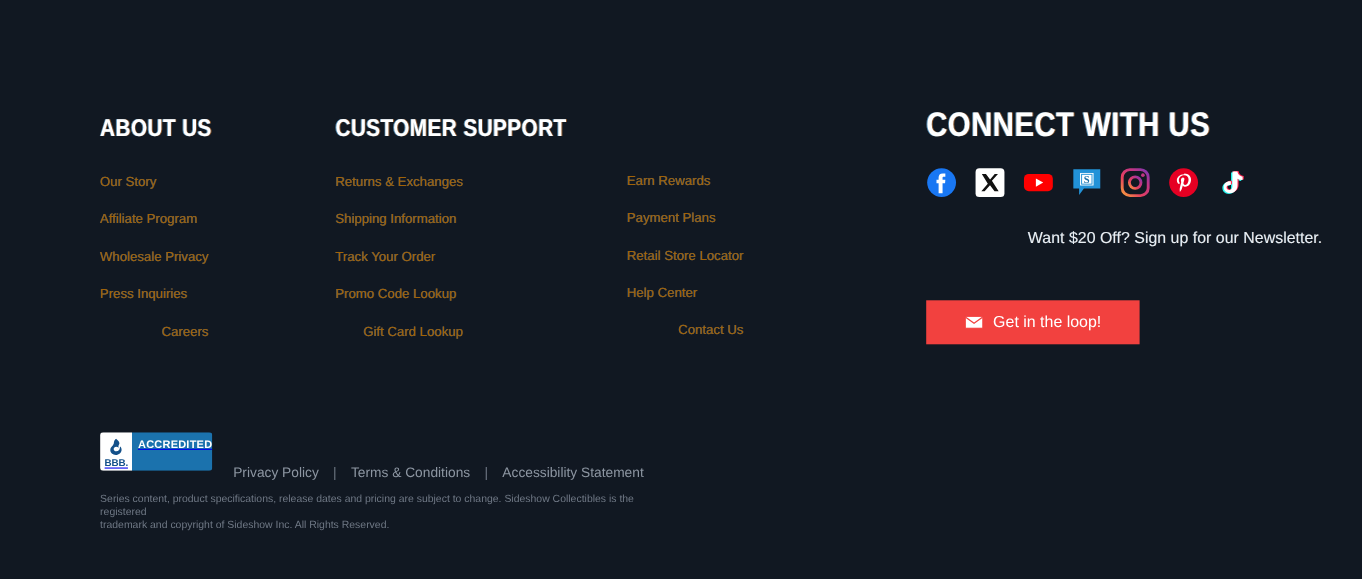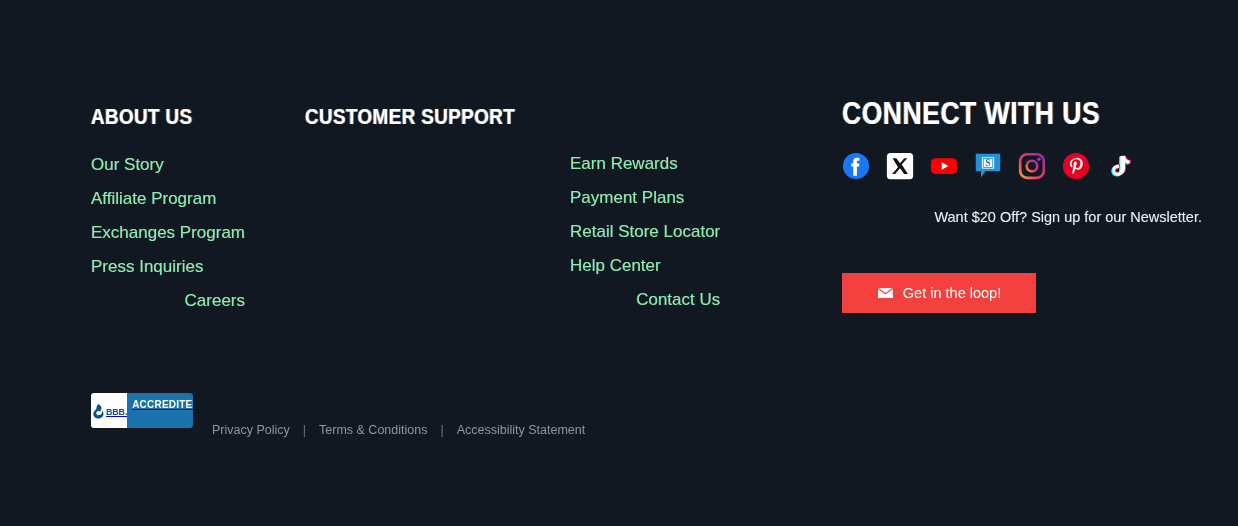--- a/index.html
+++ b/index.html
@@ -35,22 +35,22 @@
   .col-heading.big {
     font-size: 31px;
     letter-spacing: 0.5px;
   }
 
   
   .link-list { list-style: none; }
   .link-list li { margin-bottom: 16px; }
   .link-list li:last-child { margin-bottom: 0; text-align: right; }
   .flink {
-    color: #86efac;
-    font-size: 17px;
+    color: #a16207;
+    font-size: 12px;
     line-height: 16px;
     text-decoration: none;
     white-space: nowrap;
     display: inline-block;
     text-shadow: -0.4px 0 rgba(120,200,255,0.35), 0.4px 0 rgba(255,160,90,0.22);
   }
 
   
   .col-about      { position: absolute; left: 91px;  top: 104px; }
   .col-support    { position: absolute; left: 305px; top: 104px; }
@@ -128,21 +128,21 @@
     height: 35px;
     display: flex;
     border-radius: 3px;
     overflow: hidden;
     cursor: pointer;
   }
   .bbb-left {
     width: 42px;
     background: #ffffff;
     display: flex;
-    flex-direction: row;
+    flex-direction: column;
     align-items: center;
     justify-content: center;
     padding-top: 2px;
   }
   .bbb-torch { width: 15px; height: 18px; display: block; }
   .bbb-abbr {
     font-family: "Liberation Sans Narrow", "Liberation Sans", sans-serif;
     font-weight: 700;
     font-size: 9px;
     color: #14518a;
@@ -214,32 +214,49 @@
   <div class="col-heading col-about">ABOUT US</div>
 
   <ul class="link-list links-about">
     <li>
       <a class="flink" href="#">Our Story</a>
     </li>
     <li>
       <a class="flink" href="#">Affiliate Program</a>
     </li>
     <li>
-      <a class="flink" href="#">Exchanges Program</a>
+      <a class="flink" href="#">Wholesale Privacy</a>
     </li>
     <li>
       <a class="flink" href="#">Press Inquiries</a>
     </li>
     <li>
       <a class="flink" href="#">Careers</a>
     </li>
   </ul>
 
   <div class="col-heading col-support">CUSTOMER SUPPORT</div>
 
+  <ul class="link-list links-support">
+    <li>
+      <a class="flink" href="#">Returns &amp; Exchanges</a>
+    </li>
+    <li>
+      <a class="flink" href="#">Shipping Information</a>
+    </li>
+    <li>
+      <a class="flink" href="#">Track Your Order</a>
+    </li>
+    <li>
+      <a class="flink" href="#">Promo Code Lookup</a>
+    </li>
+    <li>
+      <a class="flink" href="#">Gift Card Lookup</a>
+    </li>
+  </ul>
 
   <ul class="link-list col-support2">
     <li>
       <a class="flink" href="#">Earn Rewards</a>
     </li>
     <li>
       <a class="flink" href="#">Payment Plans</a>
     </li>
     <li>
       <a class="flink" href="#">Retail Store Locator</a>
@@ -349,14 +366,18 @@
   </a>
 
   <div class="legal">
     <a class="legal-link" href="#">Privacy Policy</a>
     <span class="legal-sep">|</span>
     <a class="legal-link" href="#">Terms &amp; Conditions</a>
     <span class="legal-sep">|</span>
     <a class="legal-link" href="#">Accessibility Statement</a>
   </div>
 
+  <div class="fineprint">
+    <div class="fine-line">Series content, product specifications, release dates and pricing are subject to change. Sideshow Collectibles is the registered</div>
+    <div class="fine-line">trademark and copyright of Sideshow Inc. All Rights Reserved.</div>
+  </div>
 
 </div>
 
 </body></html>

